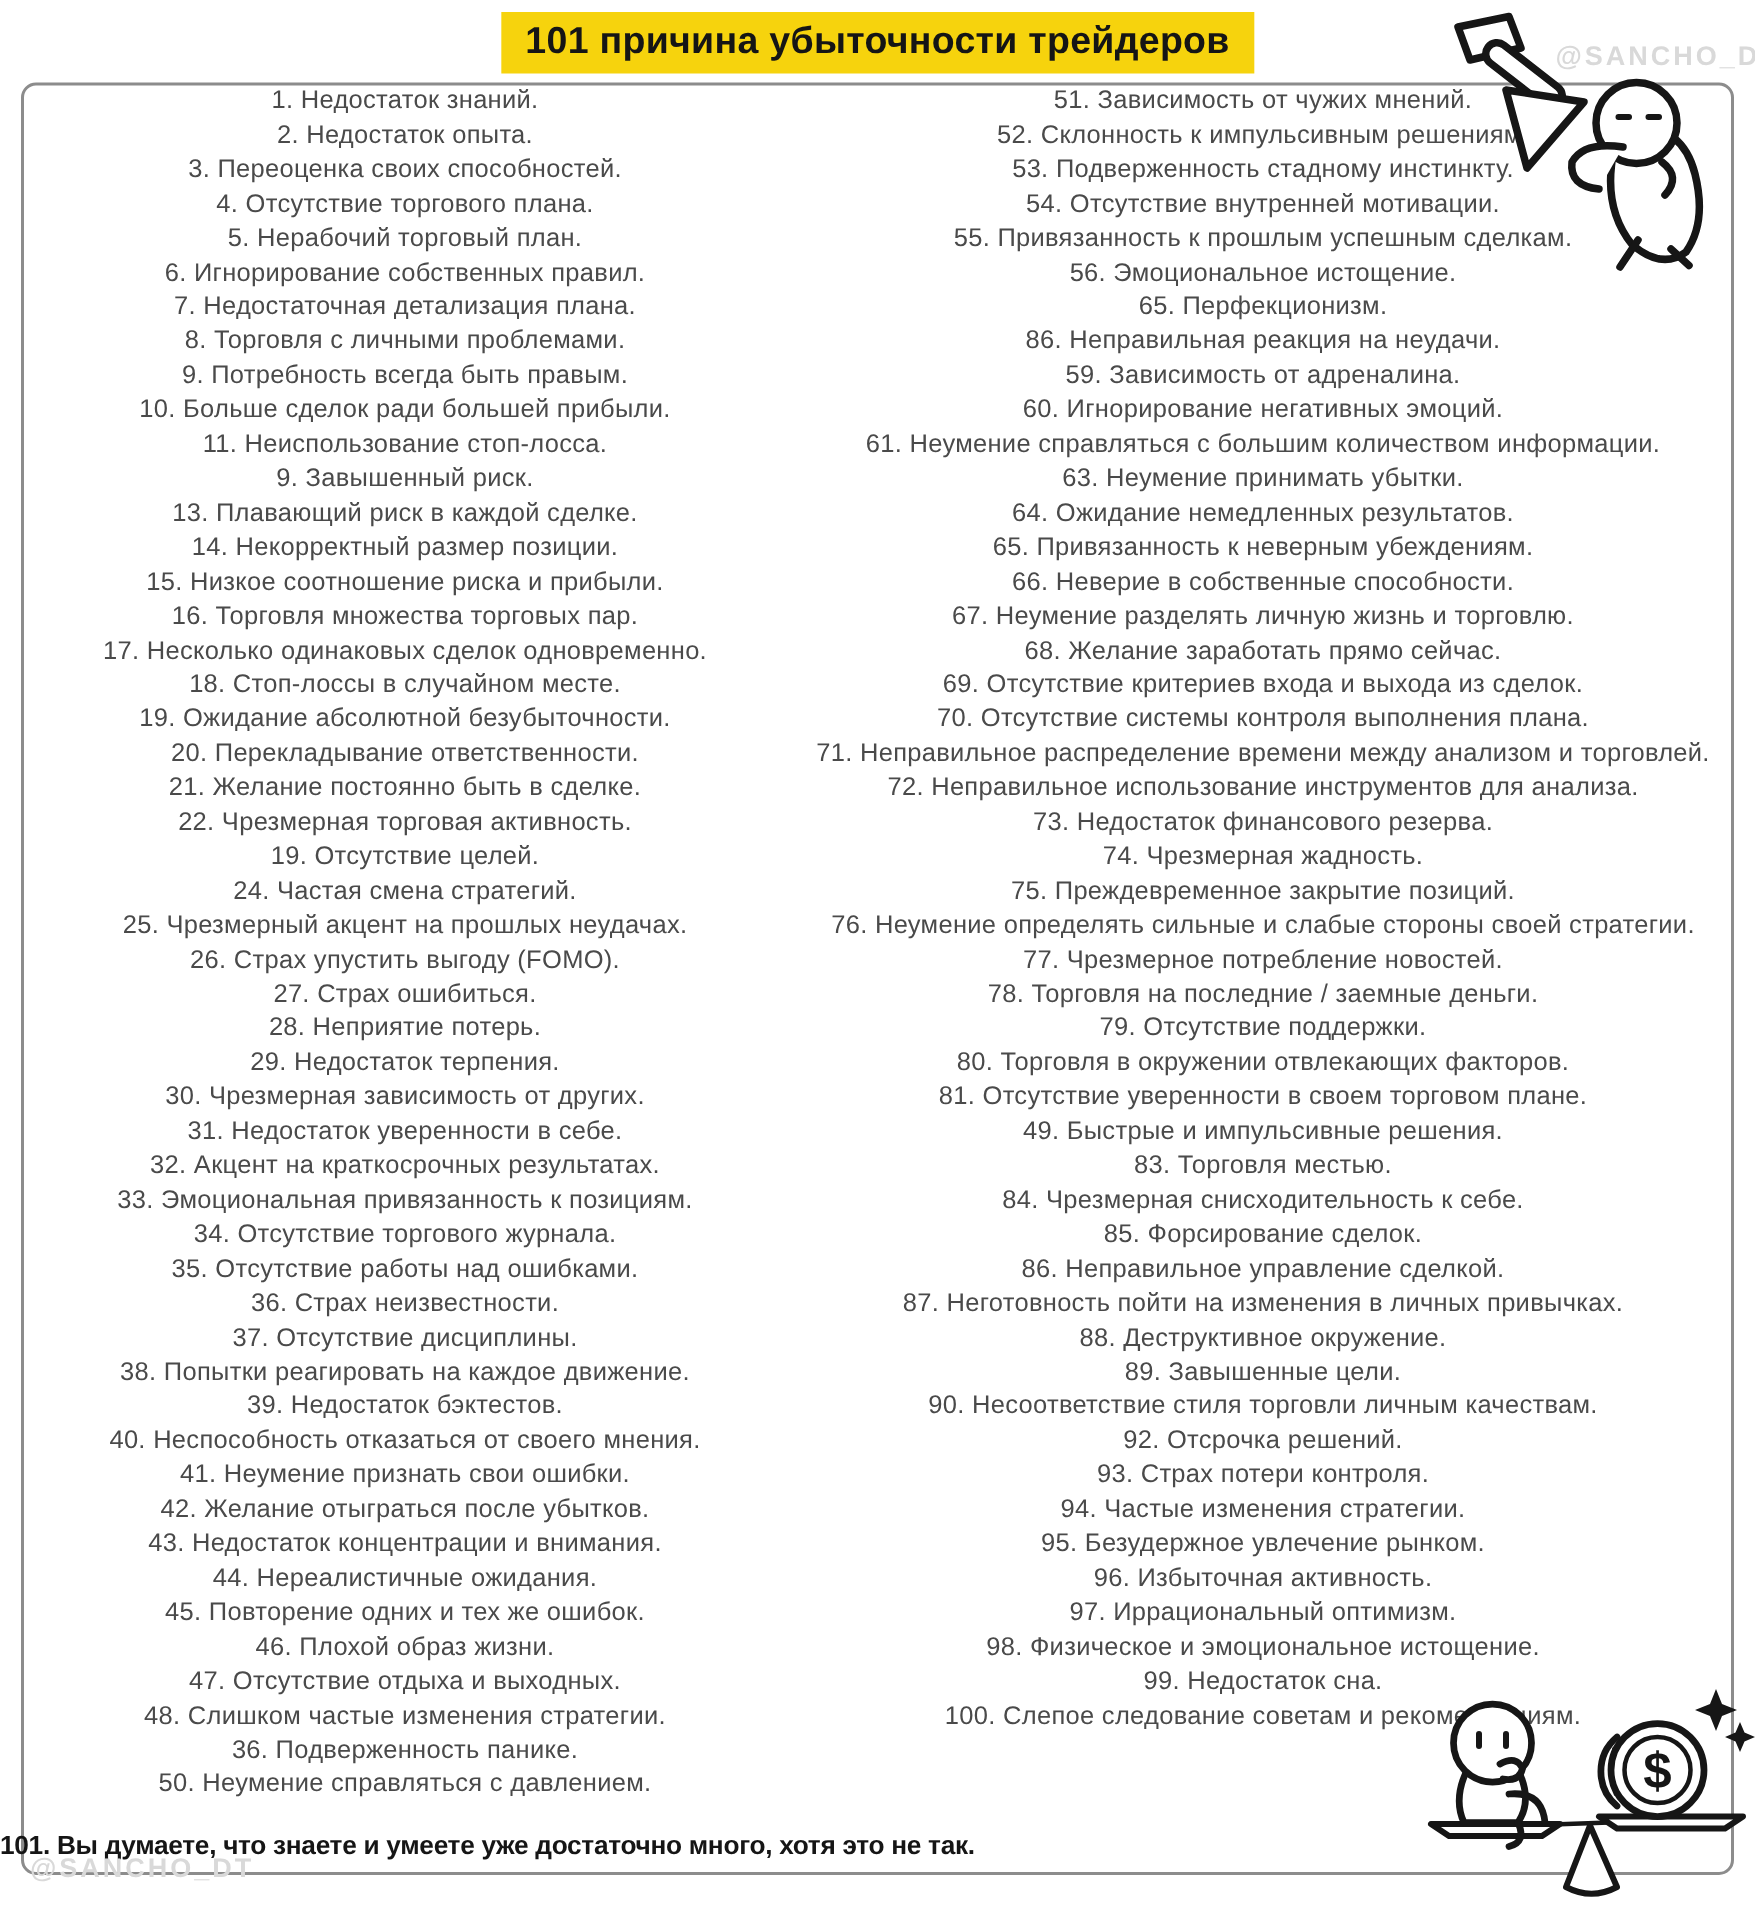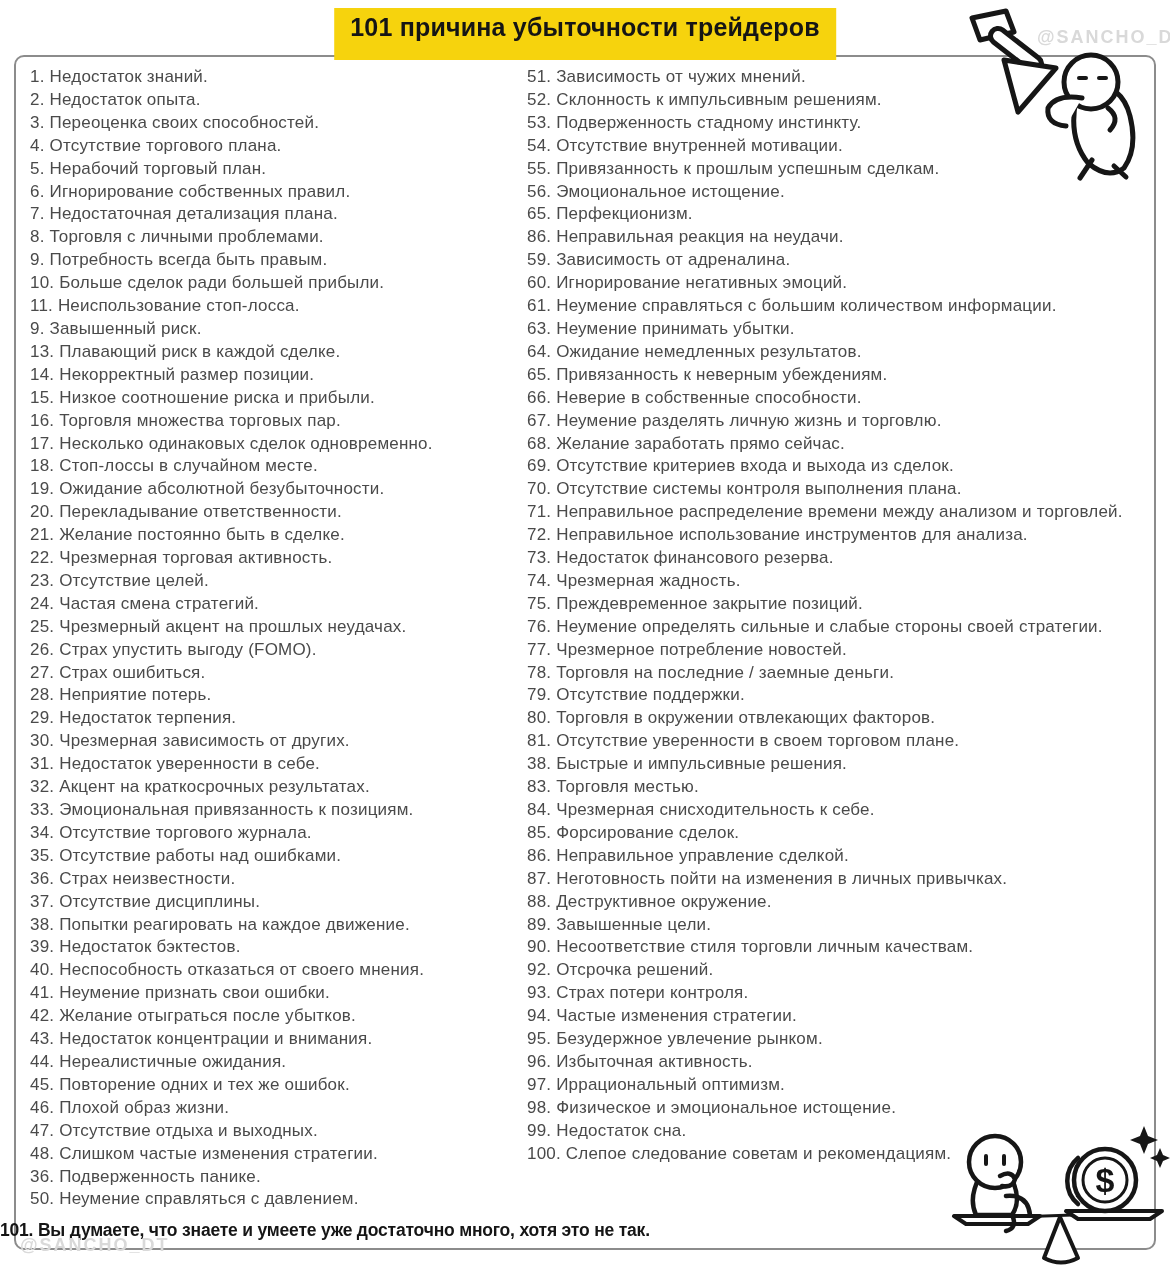--- a/index.html
+++ b/index.html
@@ -7,26 +7,26 @@
     width:1170px;height:1280px;position:relative;overflow:hidden;
     background:#ffffff;font-family:"Liberation Sans",sans-serif;
   }
   .frame{
     position:absolute;left:14px;top:55px;width:1138px;height:1191px;
     border:2px solid #8c8c8c;border-radius:10px;background:#ffffff;z-index:0;
   }
   .title{
     position:absolute;top:8px;left:50%;transform:translateX(-50%);
     background:#F6D30D;color:#151515;font-weight:bold;font-size:25px;
-    line-height:1;padding:7px 16px 20px;white-space:nowrap;z-index:3;
+    line-height:1;padding:7px 16px 9px;white-space:nowrap;z-index:3;
     letter-spacing:0.2px;
   }
   .col{
-    position:absolute;top:66px;font-size:17px;line-height:22.9px;
-    color:#4a4a4a;z-index:2;letter-spacing:0.2px;
+    position:absolute;top:56px;font-size:17px;line-height:22.9px;
+    color:#4a4a4a;z-index:2;letter-spacing:0.2px;text-align:center;
   }
   .col .item{white-space:nowrap;}
   .col-left{left:30px;width:480px;}
   .col-right{left:527px;width:630px;}
   .footer{
     position:absolute;top:1220px;left:0;width:100%;text-align:left;
     font-weight:bold;font-size:17.5px;color:#151515;z-index:2;letter-spacing:-0.2px;
   }
   .wm{
     position:absolute;color:#d9d9d9;font-weight:bold;font-size:18px;
@@ -66,21 +66,21 @@
     <div class="item">13. Плавающий риск в каждой сделке.</div>
     <div class="item">14. Некорректный размер позиции.</div>
     <div class="item">15. Низкое соотношение риска и прибыли.</div>
     <div class="item">16. Торговля множества торговых пар.</div>
     <div class="item">17. Несколько одинаковых сделок одновременно.</div>
     <div class="item">18. Стоп-лоссы в случайном месте.</div>
     <div class="item">19. Ожидание абсолютной безубыточности.</div>
     <div class="item">20. Перекладывание ответственности.</div>
     <div class="item">21. Желание постоянно быть в сделке.</div>
     <div class="item">22. Чрезмерная торговая активность.</div>
-    <div class="item">23. Отсутствие целей.</div>
+    <div class="item">19. Отсутствие целей.</div>
     <div class="item">24. Частая смена стратегий.</div>
     <div class="item">25. Чрезмерный акцент на прошлых неудачах.</div>
     <div class="item">26. Страх упустить выгоду (FOMO).</div>
     <div class="item">27. Страх ошибиться.</div>
     <div class="item">28. Неприятие потерь.</div>
     <div class="item">29. Недостаток терпения.</div>
     <div class="item">30. Чрезмерная зависимость от других.</div>
     <div class="item">31. Недостаток уверенности в себе.</div>
     <div class="item">32. Акцент на краткосрочных результатах.</div>
     <div class="item">33. Эмоциональная привязанность к позициям.</div>
@@ -126,21 +126,21 @@
     <div class="item">72. Неправильное использование инструментов для анализа.</div>
     <div class="item">73. Недостаток финансового резерва.</div>
     <div class="item">74. Чрезмерная жадность.</div>
     <div class="item">75. Преждевременное закрытие позиций.</div>
     <div class="item">76. Неумение определять сильные и слабые стороны своей стратегии.</div>
     <div class="item">77. Чрезмерное потребление новостей.</div>
     <div class="item">78. Торговля на последние / заемные деньги.</div>
     <div class="item">79. Отсутствие поддержки.</div>
     <div class="item">80. Торговля в окружении отвлекающих факторов.</div>
     <div class="item">81. Отсутствие уверенности в своем торговом плане.</div>
-    <div class="item">38. Быстрые и импульсивные решения.</div>
+    <div class="item">49. Быстрые и импульсивные решения.</div>
     <div class="item">83. Торговля местью.</div>
     <div class="item">84. Чрезмерная снисходительность к себе.</div>
     <div class="item">85. Форсирование сделок.</div>
     <div class="item">86. Неправильное управление сделкой.</div>
     <div class="item">87. Неготовность пойти на изменения в личных привычках.</div>
     <div class="item">88. Деструктивное окружение.</div>
     <div class="item">89. Завышенные цели.</div>
     <div class="item">90. Несоответствие стиля торговли личным качествам.</div>
     <div class="item">92. Отсрочка решений.</div>
     <div class="item">93. Страх потери контроля.</div>

